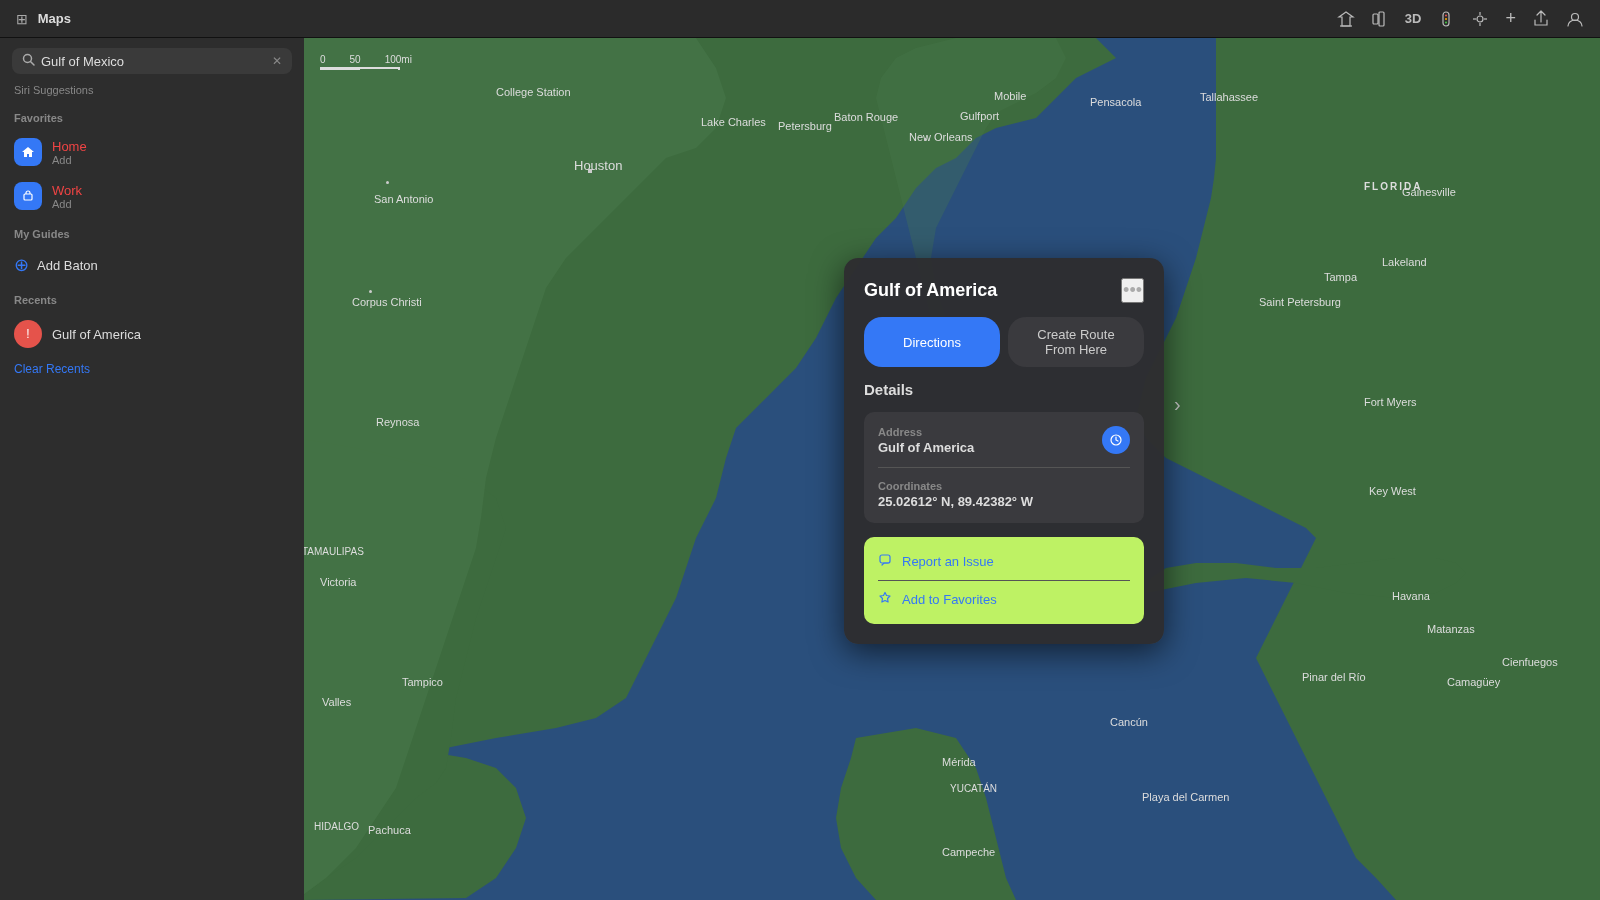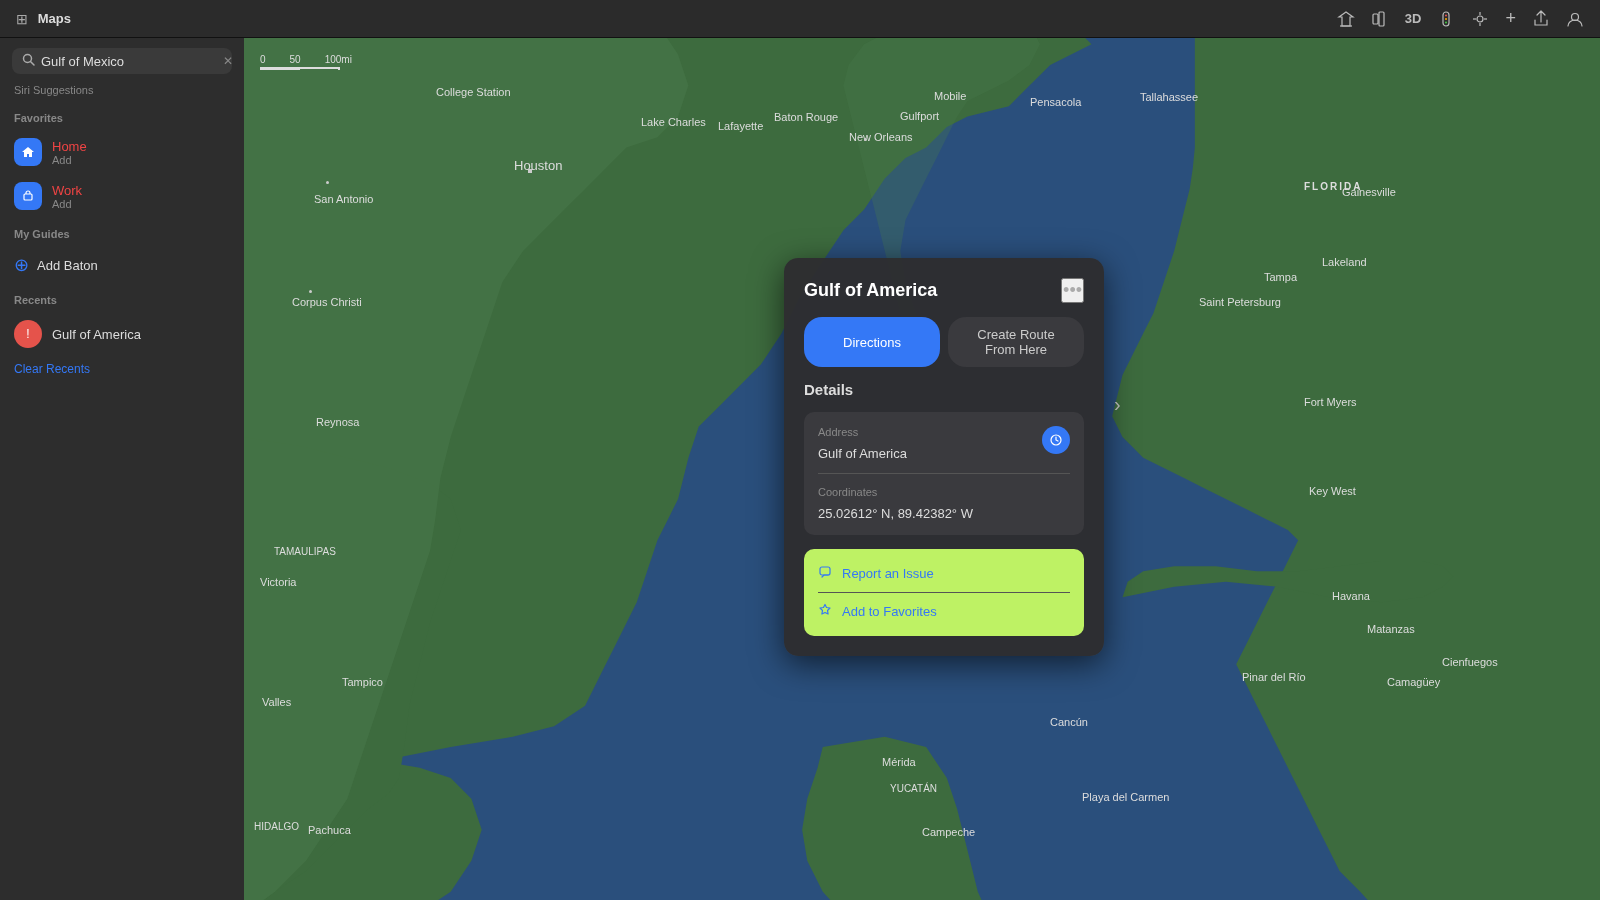--- a/index.html
+++ b/index.html
@@ -53,21 +53,21 @@
 
     
     .main-content {
       display: flex;
       flex: 1;
       overflow: hidden;
     }
 
     
     .sidebar {
-      width: 244px;
+      width: 304px;
       background: #2d2d2d;
       display: flex;
       flex-direction: column;
       flex-shrink: 0;
       padding: 10px 12px;
       gap: 8px;
       overflow-y: auto;
     }
     .search-bar {
       display: flex;
@@ -265,21 +265,21 @@
       padding: 14px;
       display: flex;
       flex-direction: column;
       gap: 12px;
     }
     .info-row {
       display: flex;
       justify-content: space-between;
       align-items: flex-start;
     }
-    .info-text-block { display: flex; flex-direction: column; gap: 8px; }
+    .info-text-block { display: flex; flex-direction: column; gap: 2px; font-weight: bold; }
     .info-label { color: #888; font-size: 11px; }
     .info-value { color: #ddd; font-size: 13px; }
     .info-icon-btn {
       background: #3478f6;
       border-radius: 50%;
       width: 28px;
       height: 28px;
       display: flex;
       align-items: center;
       justify-content: center;
@@ -481,46 +481,46 @@
     
     <div class="map-label" style="top:120px;left:270px;font-size:13px;font-weight:500;">Houston</div>
     <div class="map-label" style="top:155px;left:70px;">San Antonio</div>
     <div class="map-label" style="top:93px;left:605px;">New Orleans</div>
     <div class="map-label" style="top:73px;left:530px;">Baton Rouge</div>
     <div class="map-label" style="top:258px;left:48px;">Corpus Christi</div>
     <div class="map-label" style="top:52px;left:690px;">Mobile</div>
     <div class="map-label" style="top:72px;left:656px;">Gulfport</div>
     <div class="map-label" style="top:58px;left:786px;">Pensacola</div>
     <div class="map-label" style="top:53px;left:896px;">Tallahassee</div>
-    <div class="map-label" style="top:82px;left:474px;">Lafayette</div>
+    <div class="map-label" style="top:82px;left:474px;">Petersburg</div>
     <div class="map-label" style="top:78px;left:397px;">Lake Charles</div>
     <div class="map-label" style="top:233px;left:1020px;">Tampa</div>
     <div class="map-label" style="top:258px;left:955px;">Saint Petersburg</div>
     <div class="map-label" style="top:358px;left:1060px;">Fort Myers</div>
     <div class="map-label" style="top:447px;left:1065px;">Key West</div>
     <div class="map-label" style="top:552px;left:1088px;">Havana</div>
     <div class="map-label" style="top:678px;left:806px;">Cancún</div>
     <div class="map-label" style="top:718px;left:638px;">Mérida</div>
     <div class="map-label" style="top:638px;left:98px;">Tampico</div>
     <div class="map-label" style="top:378px;left:72px;">Reynosa</div>
     <div class="map-label" style="top:538px;left:16px;">Victoria</div>
     <div class="map-label" style="top:658px;left:18px;">Valles</div>
     <div class="map-label" style="top:48px;left:192px;">College Station</div>
     <div class="map-label" style="top:143px;left:1060px;font-weight:600;letter-spacing:2px;font-size:10px;">FLORIDA</div>
-    <div class="map-label" style="top:508px;left:-2px;font-weight:500;font-size:10px;margin-left:32px;">TAMAULIPAS</div>
+    <div class="map-label" style="top:508px;left:-2px;font-weight:500;font-size:10px;">TAMAULIPAS</div>
     <div class="map-label" style="top:783px;left:10px;font-weight:500;font-size:10px;">HIDALGO</div>
     <div class="map-label" style="top:148px;left:1098px;">Gainesville</div>
     <div class="map-label" style="top:218px;left:1078px;">Lakeland</div>
     <div class="map-label" style="top:753px;left:838px;">Playa del Carmen</div>
     <div class="map-label" style="top:633px;left:998px;">Pinar del Río</div>
     <div class="map-label" style="top:638px;left:1143px;">Camagüey</div>
     <div class="map-label" style="top:585px;left:1123px;">Matanzas</div>
     <div class="map-label" style="top:618px;left:1198px;">Cienfuegos</div>
     <div class="map-label" style="top:745px;left:646px;font-weight:500;font-size:10px;">YUCATÁN</div>
-    <div class="map-label" style="top:788px;left:638px;margin-left:40px;">Campeche</div>
+    <div class="map-label" style="top:808px;left:638px;">Campeche</div>
     <div class="map-label" style="top:786px;left:64px;">Pachuca</div>
 
     
     <div class="gulf-label" style="top:440px;left:585px;">
       Gulf of<br>Mexico
     </div>
 
     
     <div style="position:absolute;top:131px;left:284px;width:4px;height:4px;background:#ccc;border-radius:50;"></div>
     <div style="position:absolute;top:143px;left:82px;width:3px;height:3px;background:#ccc;border-radius:50%;"></div>

